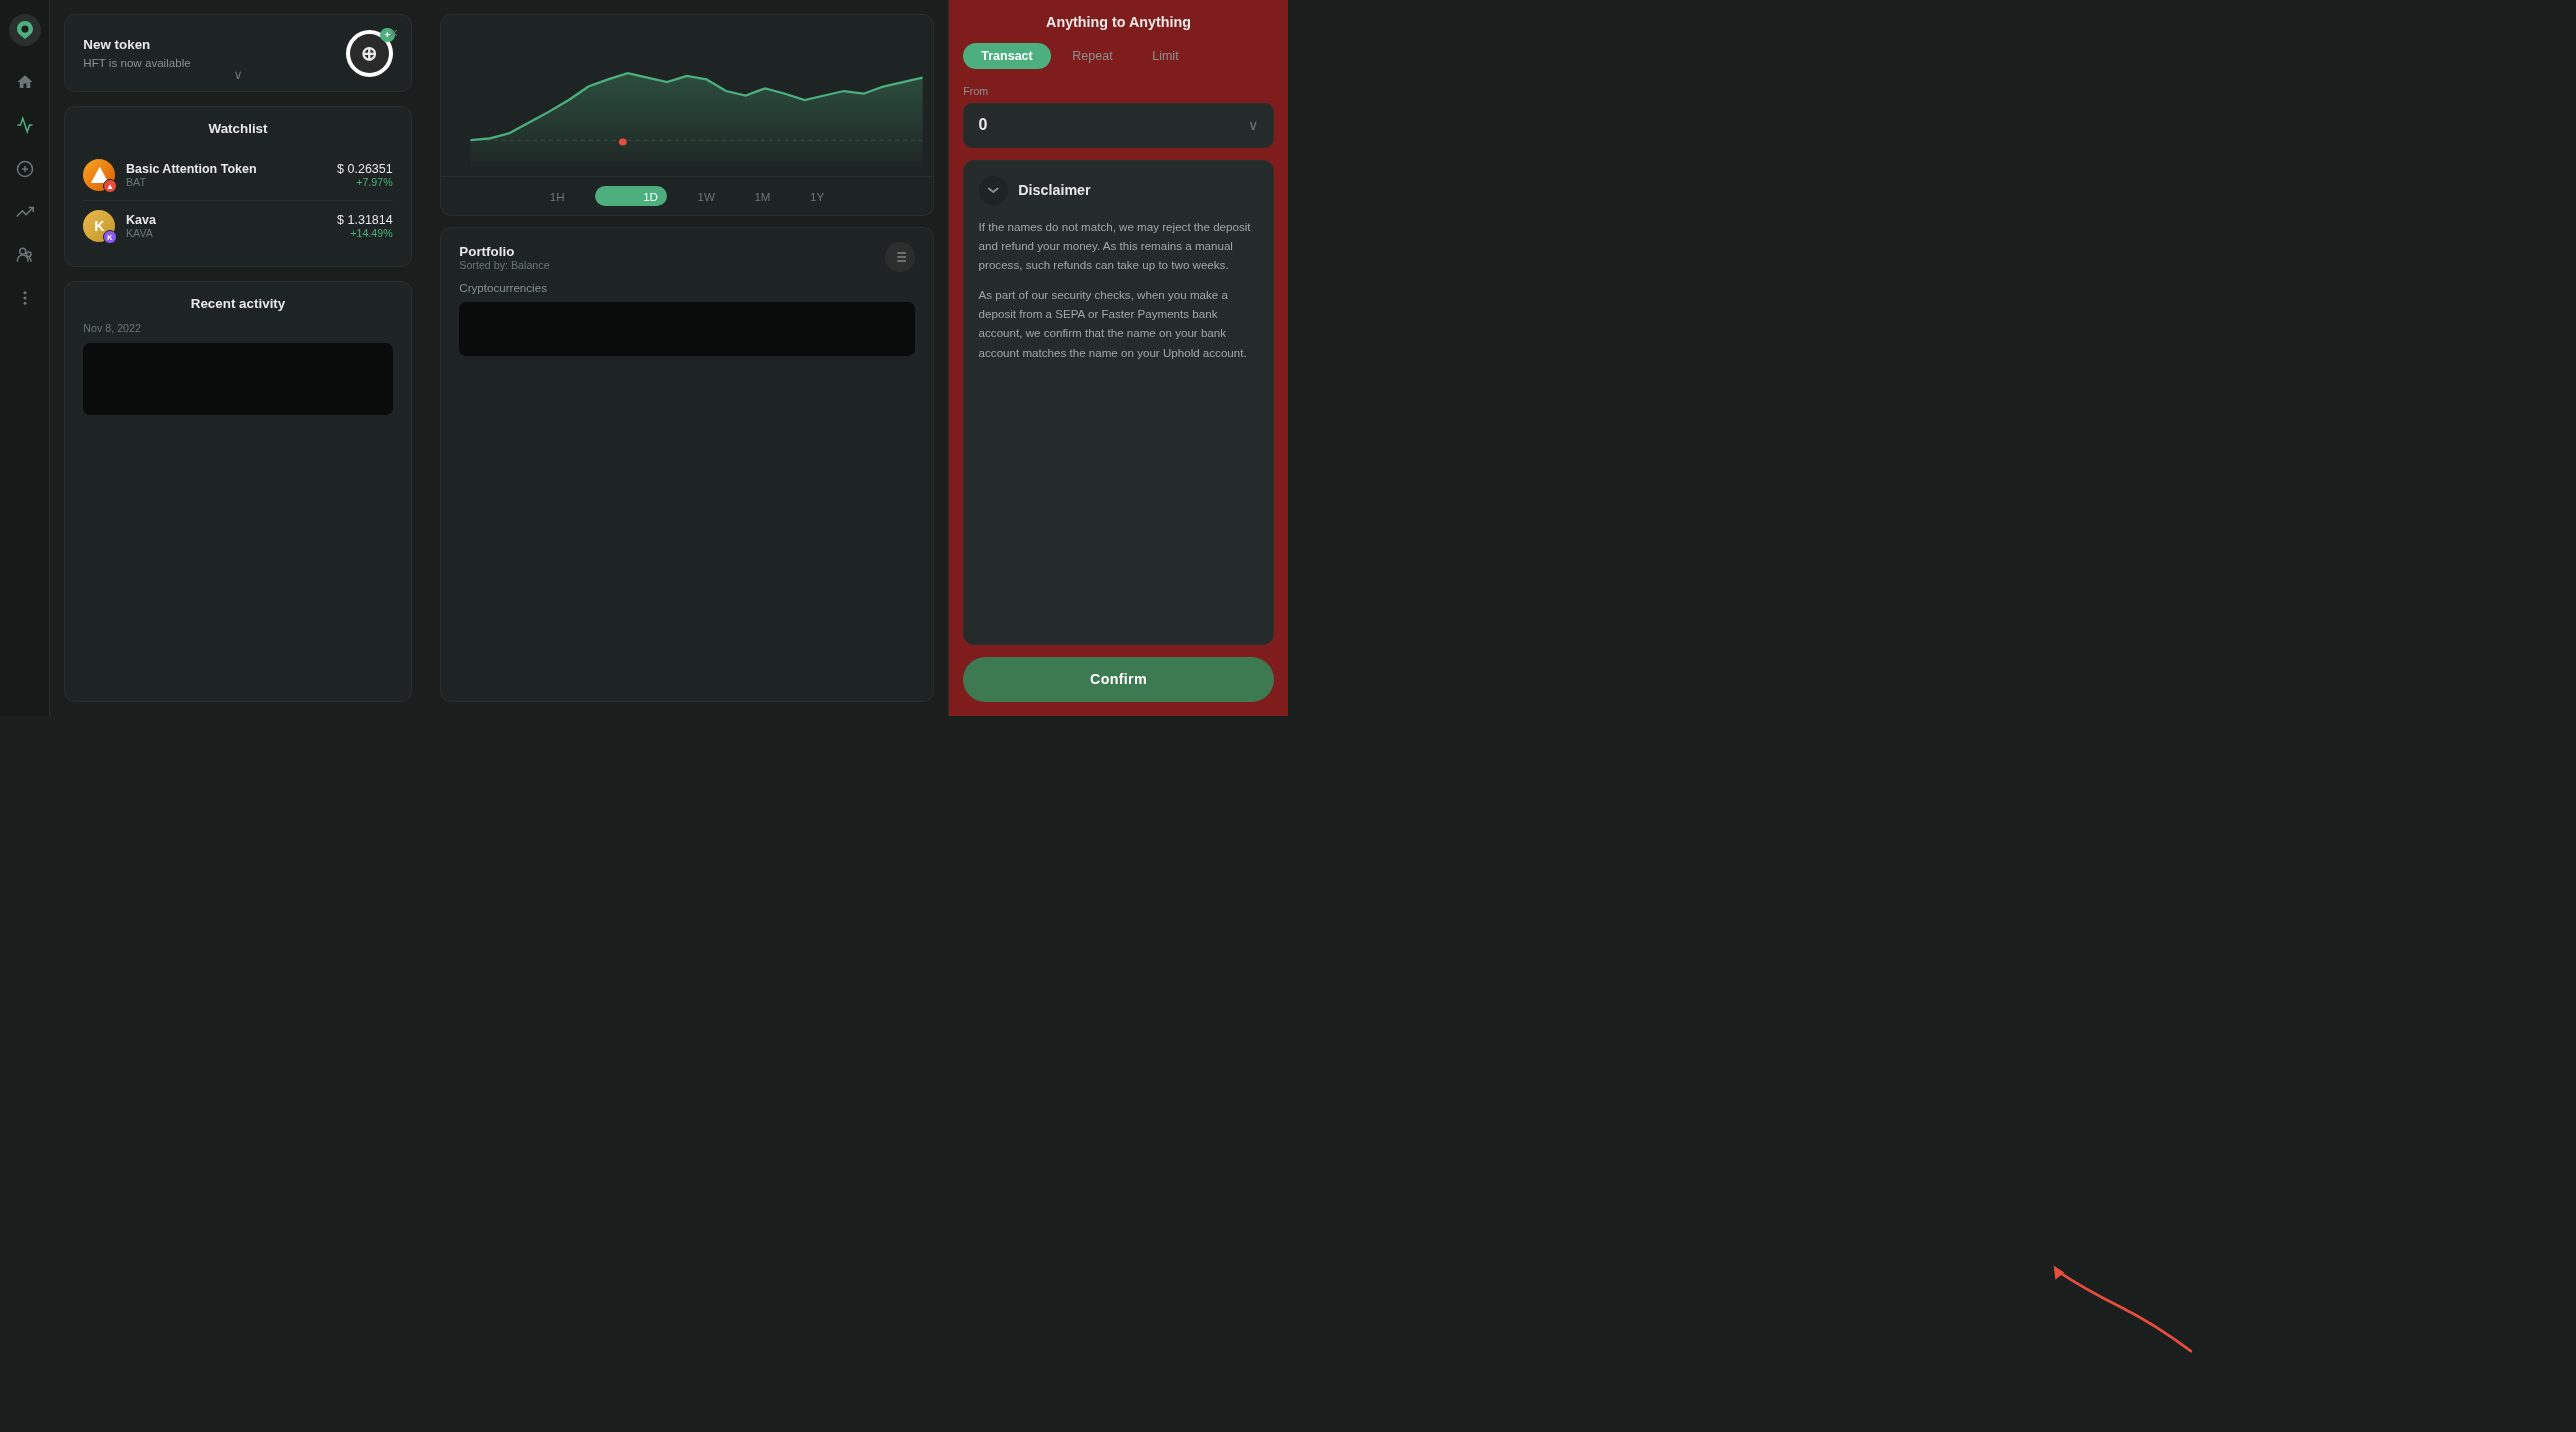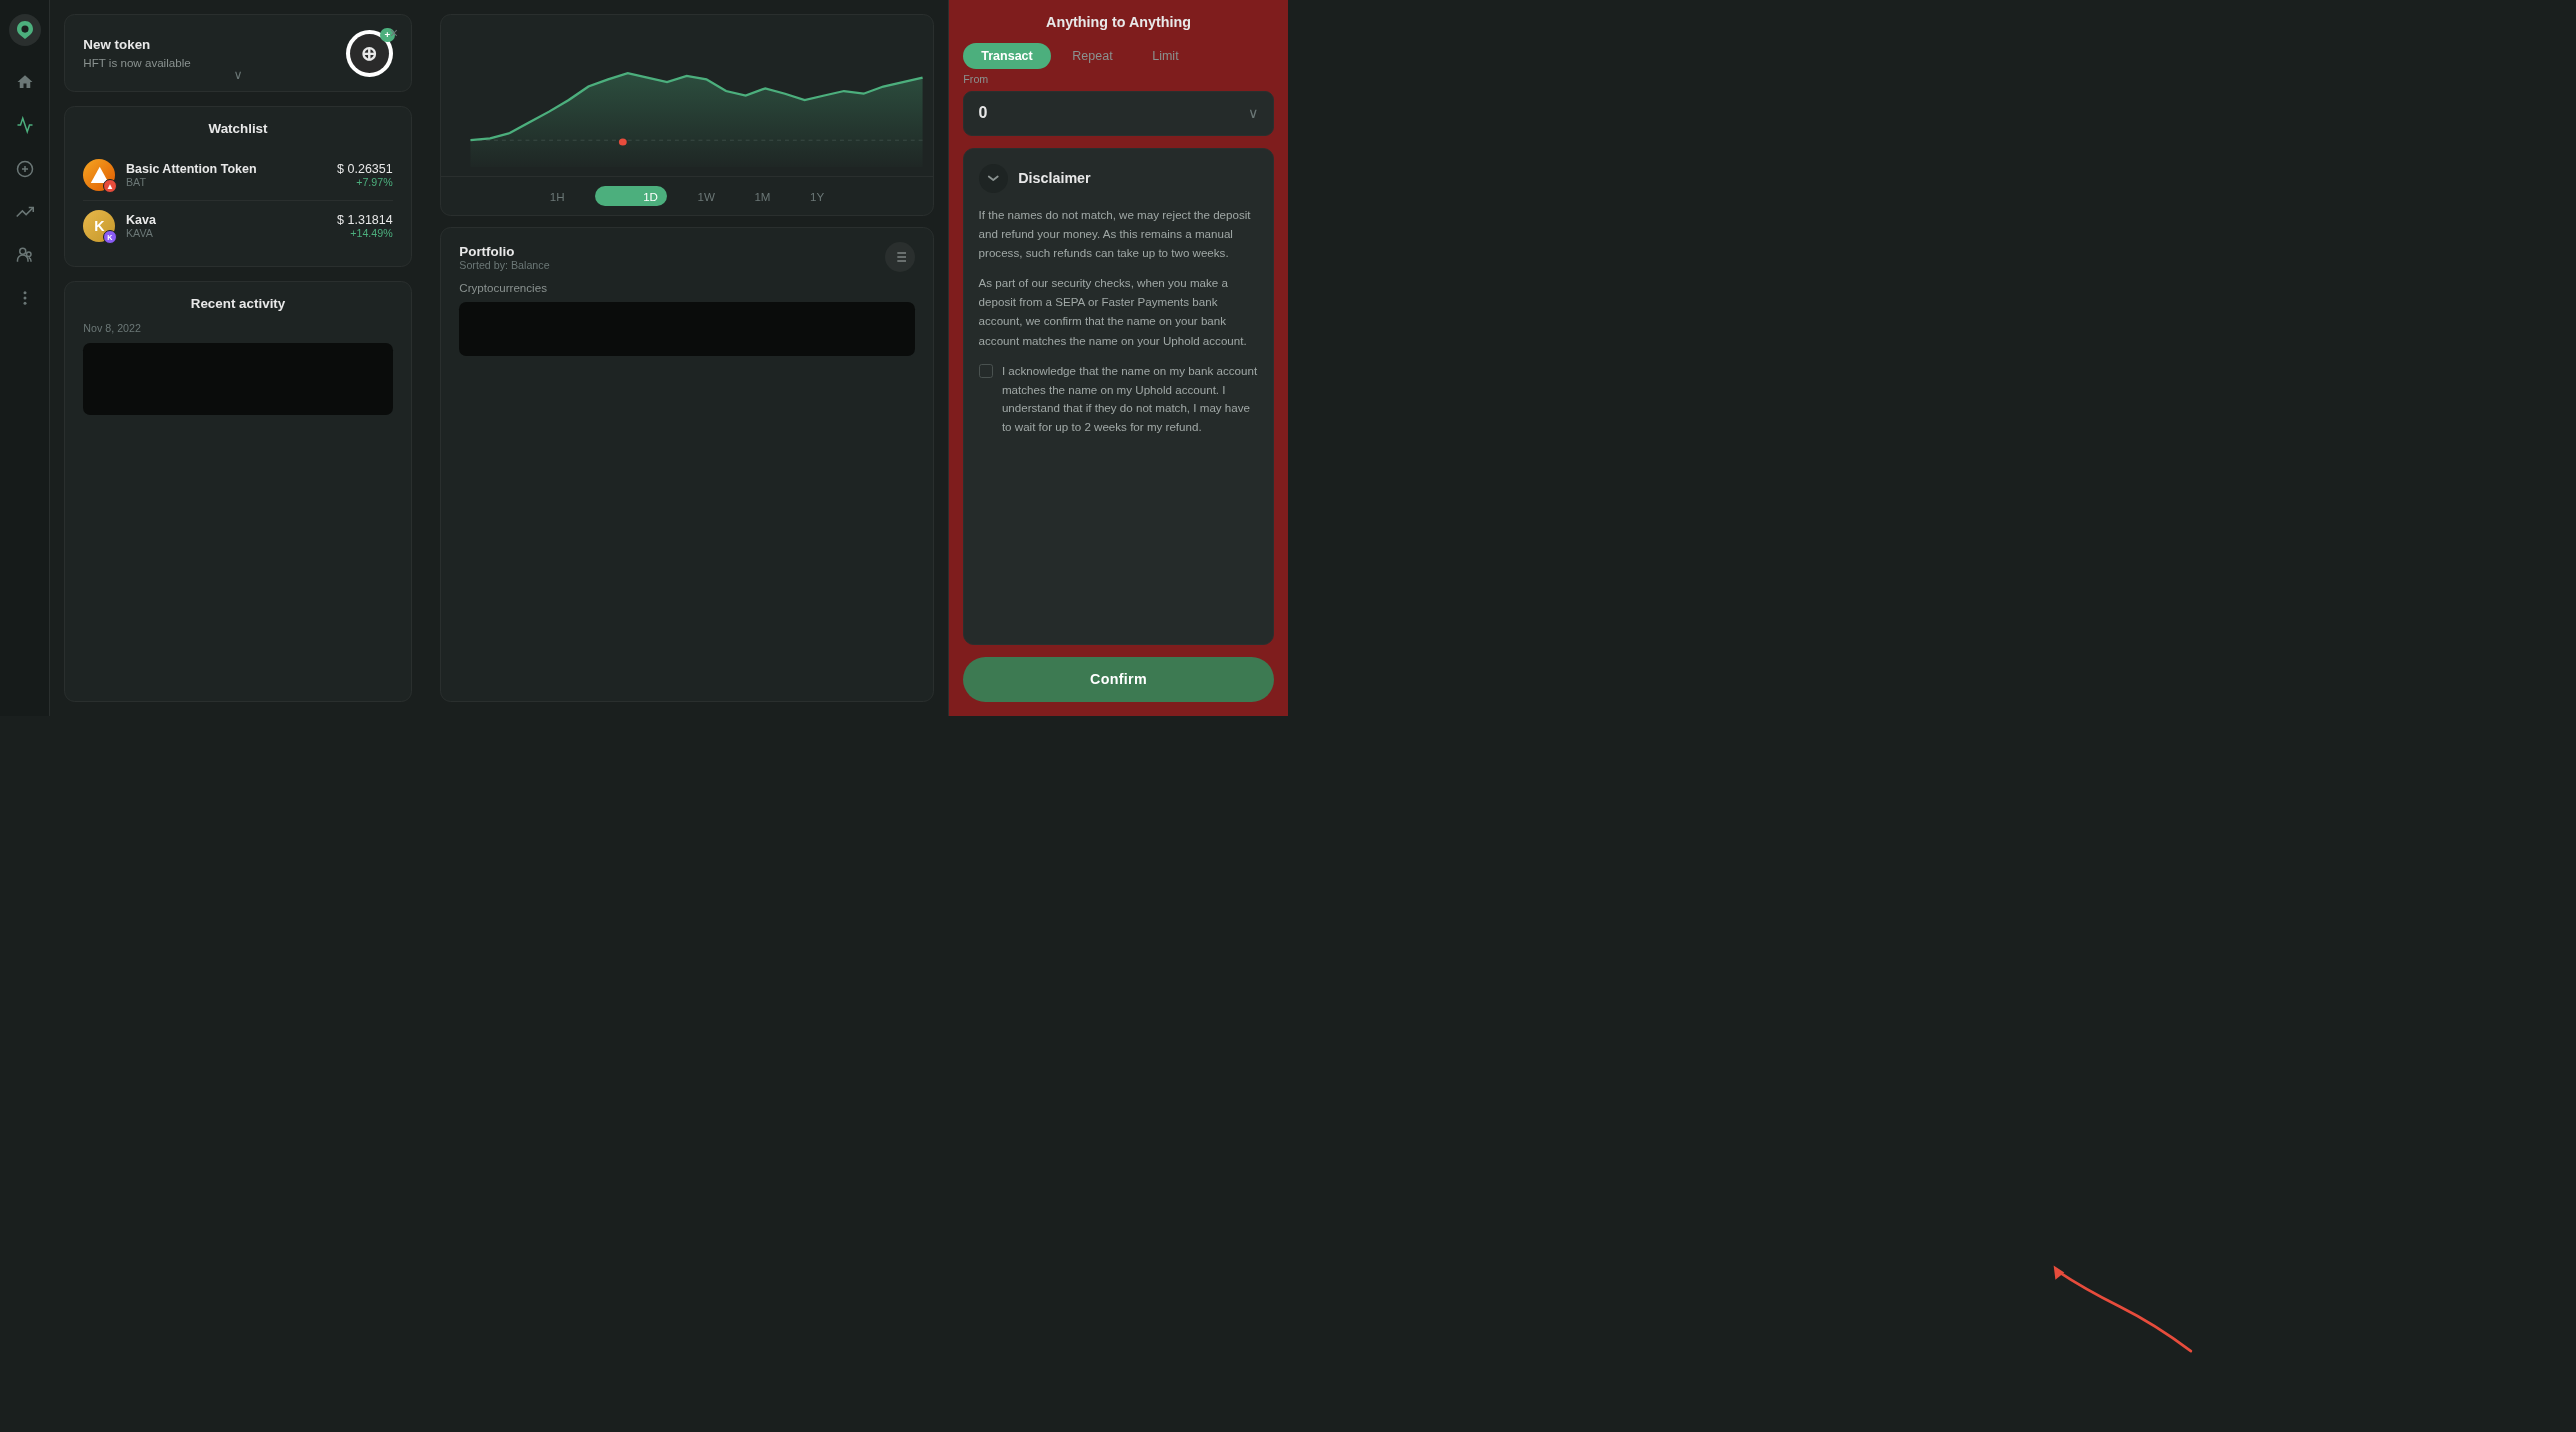--- a/index.html
+++ b/index.html
@@ -392,21 +392,21 @@
       font-weight: 600;
       color: #e8e8e8;
       text-align: center;
       margin-bottom: 12.5px;
     }
 
     .tab-row {
       display: flex;
       align-items: center;
       gap: 3.6px;
-      margin-bottom: 4px;
+      margin-bottom: 16px;
     }
 
     .tab-btn {
       padding: 6.3px 18px;
       border-radius: 18px;
       font-size: 12.5px;
       cursor: pointer;
       color: #8a9290;
     }
 
@@ -724,24 +724,20 @@
             <svg width="12.5" height="12.5" viewBox="0 0 14 14" fill="none">
               <polyline points="2,5 7,9 12,5" stroke="#8a9290" stroke-width="2" stroke-linecap="round" stroke-linejoin="round"></polyline>
             </svg>
           </div>
           <div class="disclaimer-title">Disclaimer</div>
         </div>
 
         <p class="disclaimer-text">If the names do not match, we may reject the deposit and refund your money. As this remains a manual process, such refunds can take up to two weeks.</p>
         <p class="disclaimer-text">As part of our security checks, when you make a deposit from a SEPA or Faster Payments bank account, we confirm that the name on your bank account matches the name on your Uphold account.</p>
 
-        <div class="disclaimer-checkbox-row">
-          <div class="disclaimer-checkbox"></div>
-          <div class="disclaimer-checkbox-text">I acknowledge that the name on my bank account matches the name on my Uphold account. I understand that if they do not match, I may have to wait for up to 2 weeks for my refund.</div>
-        </div>
       </div>
 
       <button class="confirm-btn">Confirm</button>
     </div>
 
   </div>
 </div>
 
 <svg style="position:fixed; bottom:72px; right:349px; width:197px; height:107px; pointer-events:none; z-index:999;" viewBox="0 0 220 120">
   <path d="M180,110 Q140,80 100,60 Q60,40 30,20" fill="none" stroke="#e74c3c" stroke-width="3" stroke-linecap="round"></path>

